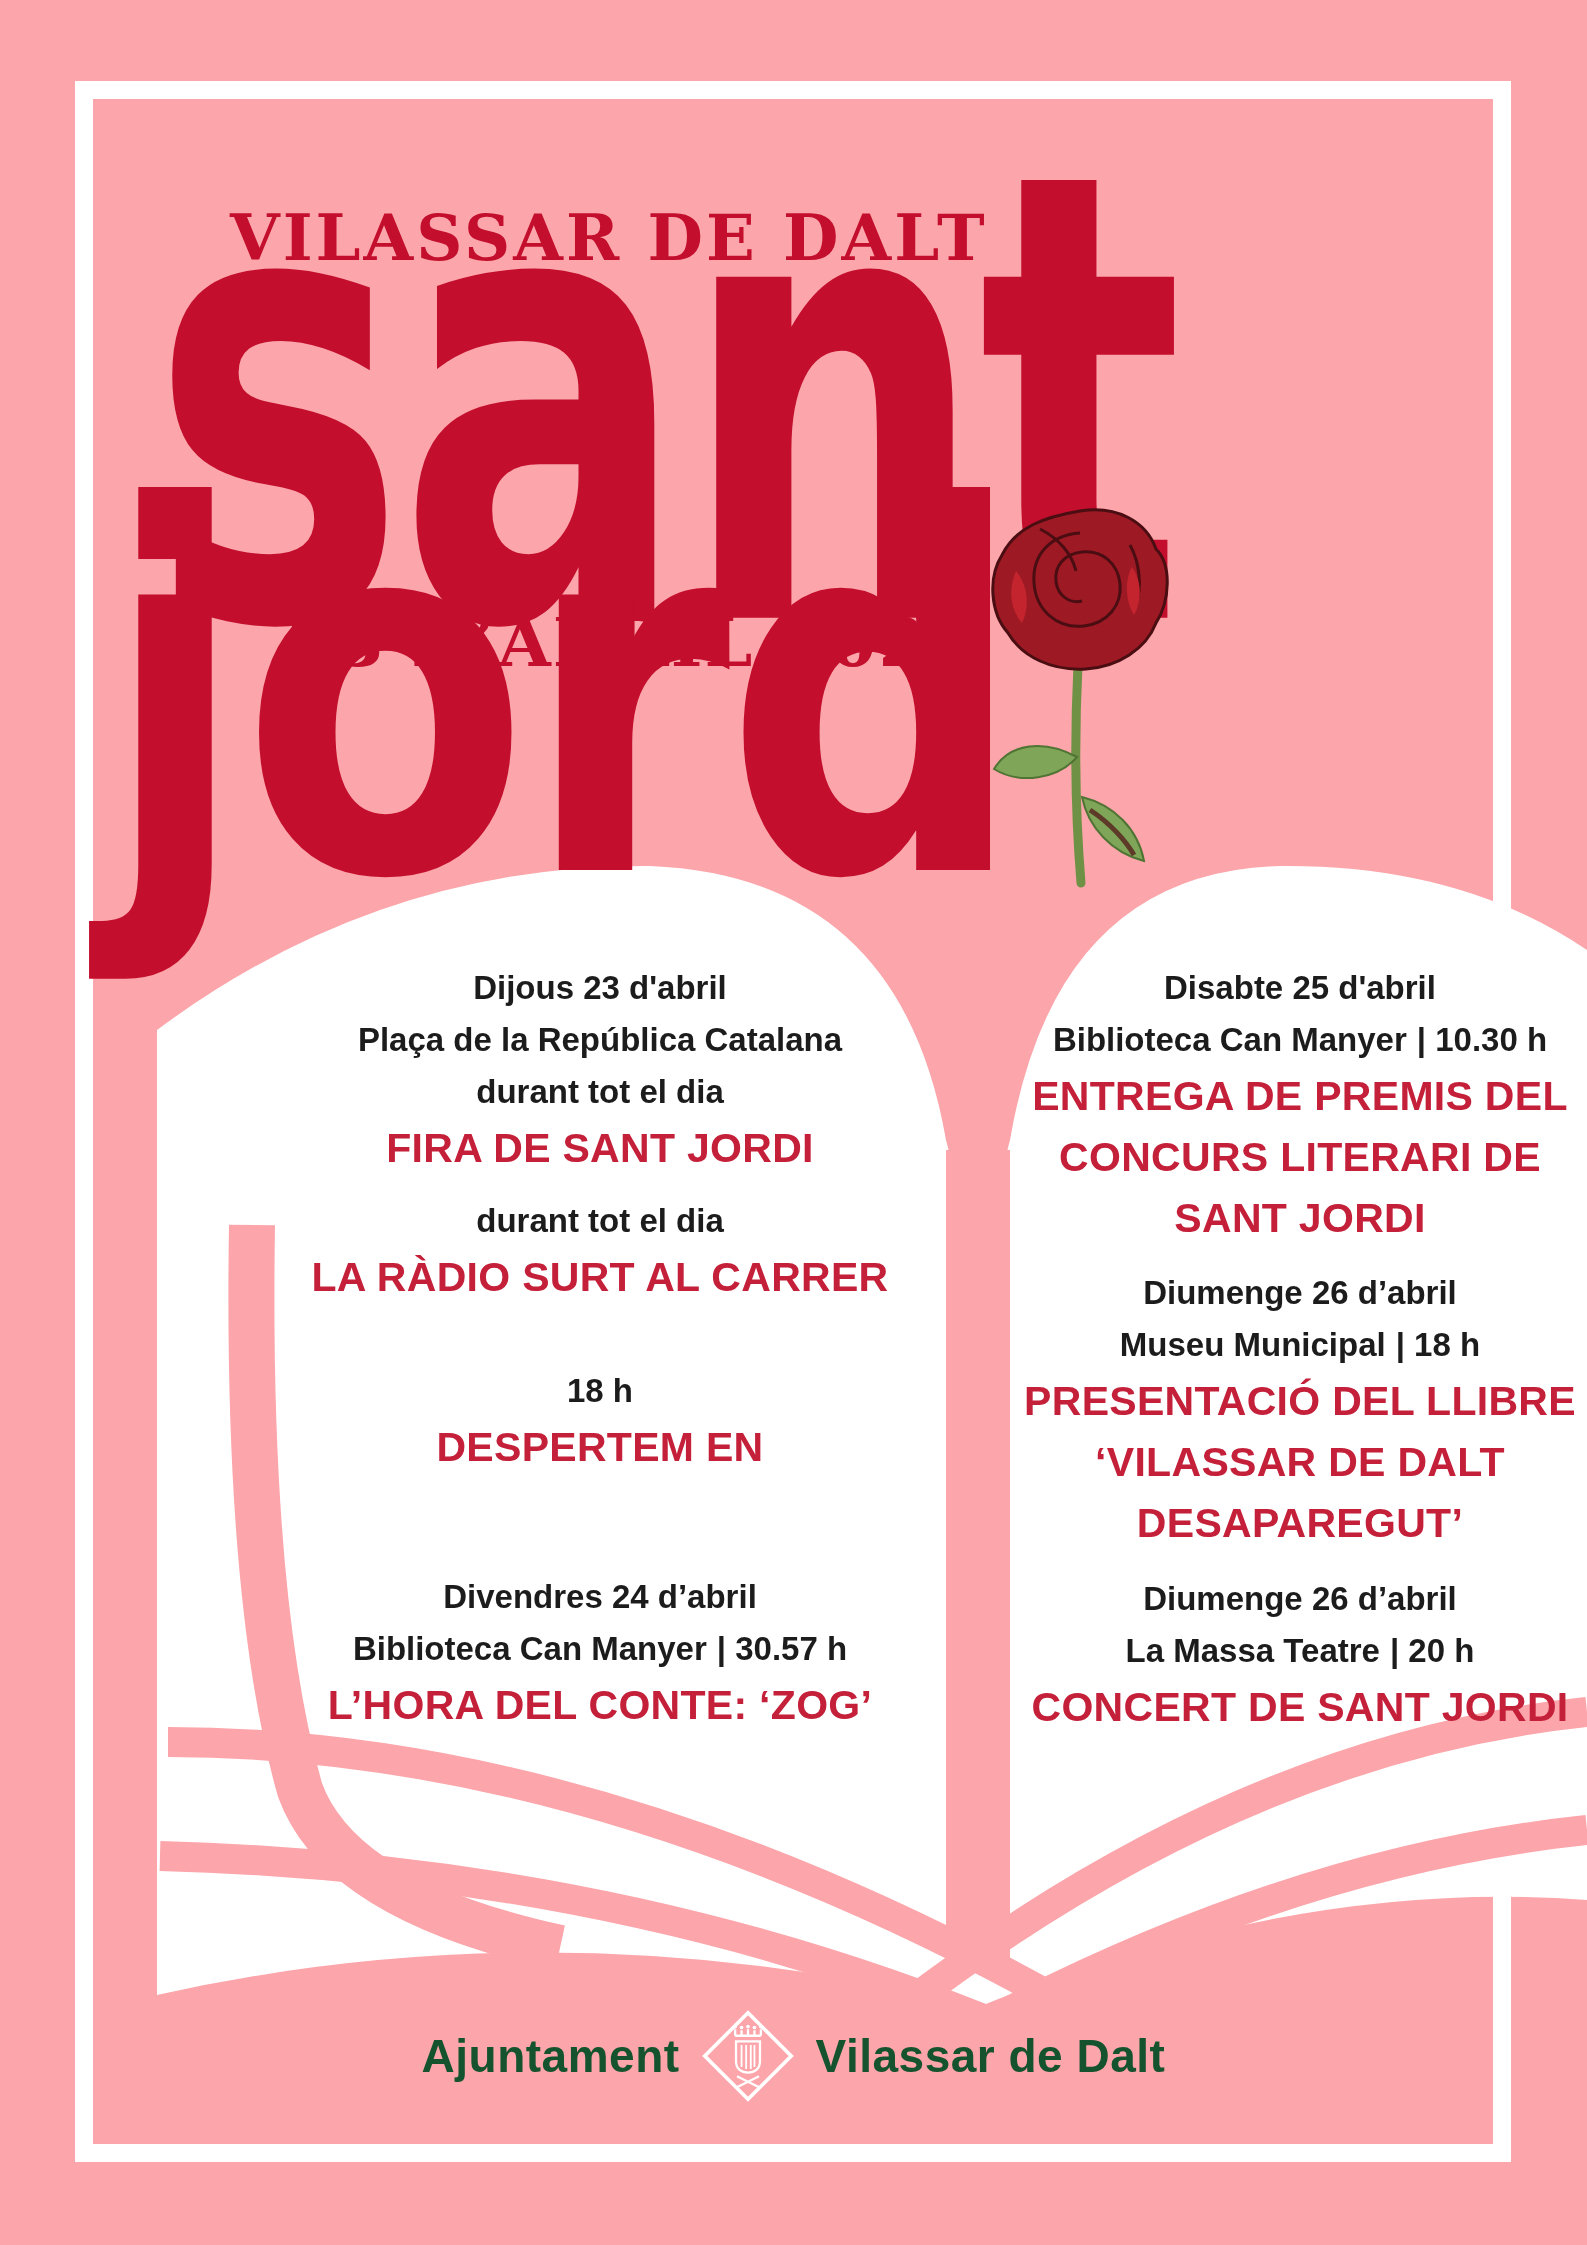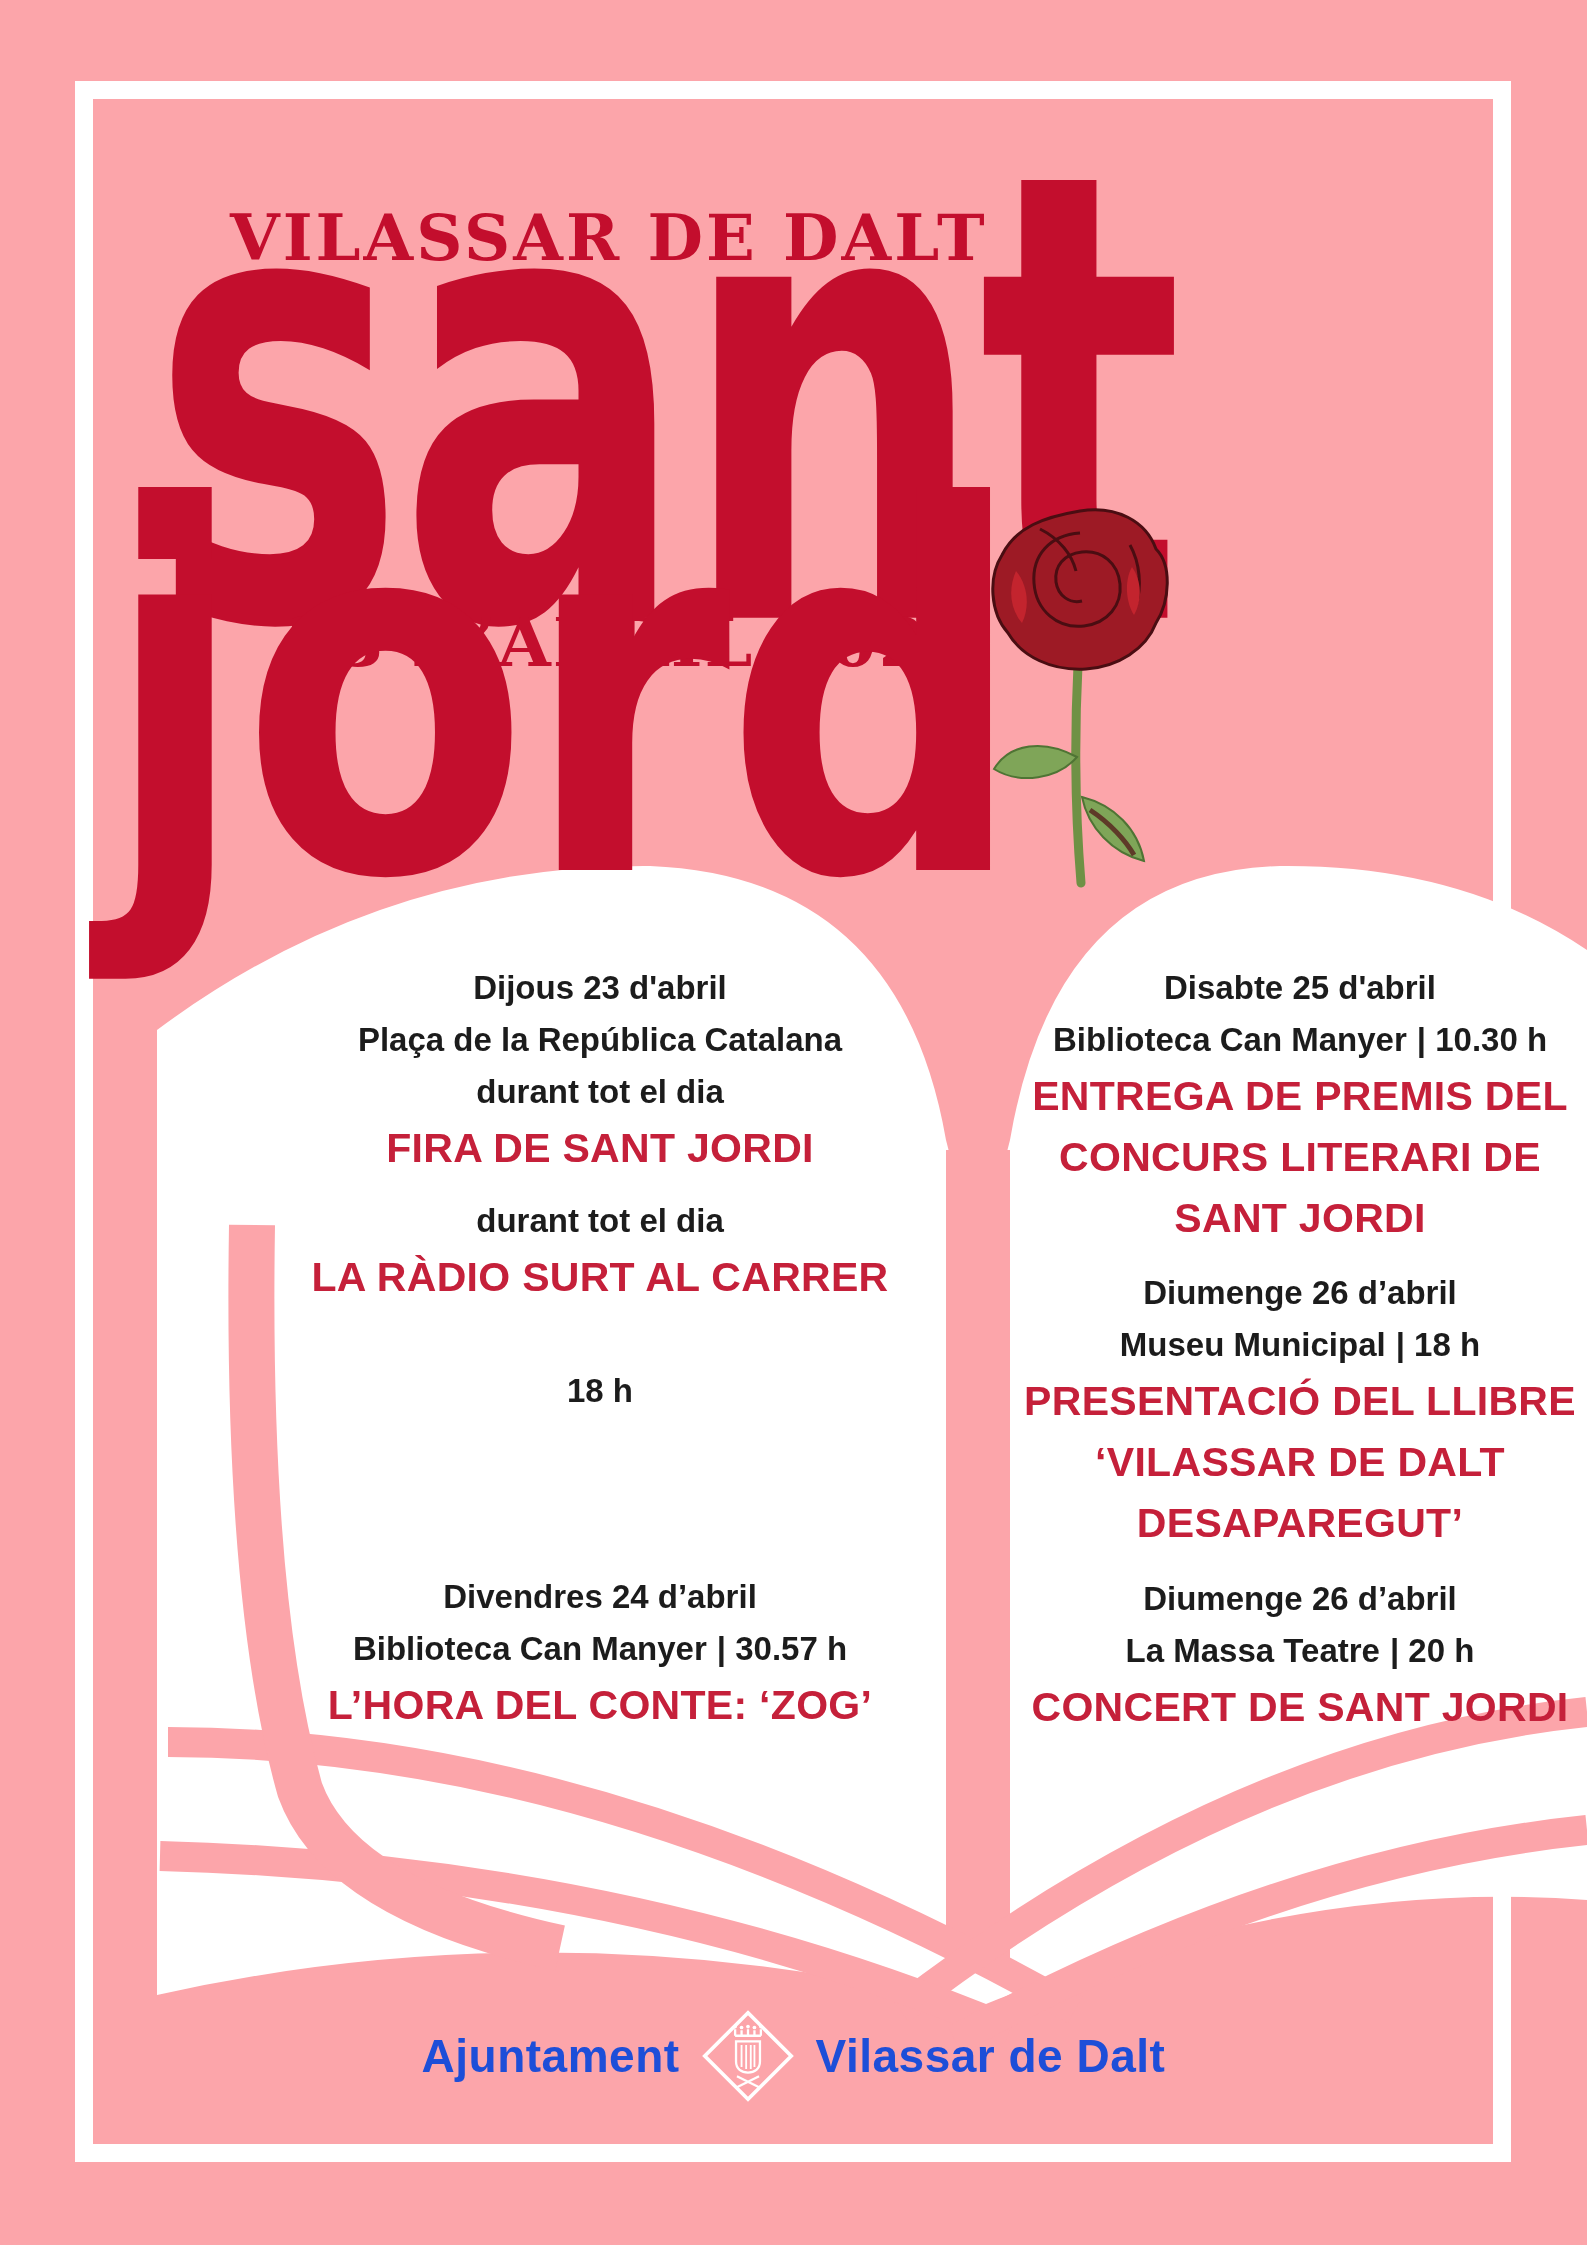--- a/index.html
+++ b/index.html
@@ -20,21 +20,21 @@
   
   .block{position:absolute;text-align:center;}
   .colL{left:250px;width:700px;}
   .colR{left:955px;width:690px;}
   .t{font:700 33px/52px "Liberation Sans",sans-serif;color:#1c1c1c;}
   .rg{font-weight:700;}
   .sep{font-weight:700;margin-left:10px;}
   .r{font:700 41px/61px "Liberation Sans",sans-serif;color:#C5203A;letter-spacing:0.3px;}
   
   .footer{position:absolute;left:0;top:2008px;width:1587px;height:96px;display:flex;
-          justify-content:center;align-items:center;gap:22px;color:#1d4ed8;}
+          justify-content:center;align-items:center;gap:22px;color:#14532d;}
   .f-txt{font:700 46px/46px "Liberation Sans",sans-serif;letter-spacing:0.5px;white-space:nowrap;}
 </style>
 </head>
 <body>
 
 <div class="poster">
 
   <div class="frame"></div>
 
   <svg class="layer" viewBox="0 0 1587 2245">
@@ -75,20 +75,21 @@
       <div class="t">Plaça de la República Catalana</div>
       <div class="t rg">durant tot el dia</div>
       <div class="r">FIRA DE SANT JORDI</div>
     </div>
     <div class="block colL" style="top:1195px">
       <div class="t rg">durant tot el dia</div>
       <div class="r">LA RÀDIO SURT AL CARRER</div>
     </div>
     <div class="block colL" style="top:1365px">
       <div class="t rg">18 h</div>
+      <div class="r">DESPERTEM EN</div>
     </div>
     <div class="block colL" style="top:1571px">
       <div class="t">Divendres 24 d’abril</div>
       <div class="t"><span>Biblioteca Can Manyer</span><span class="sep">| 30.57 h</span></div>
       <div class="r">L’HORA DEL CONTE: ‘ZOG’</div>
     </div>
   </div>
 
   <div>
     <div class="block colR" style="top:962px">

